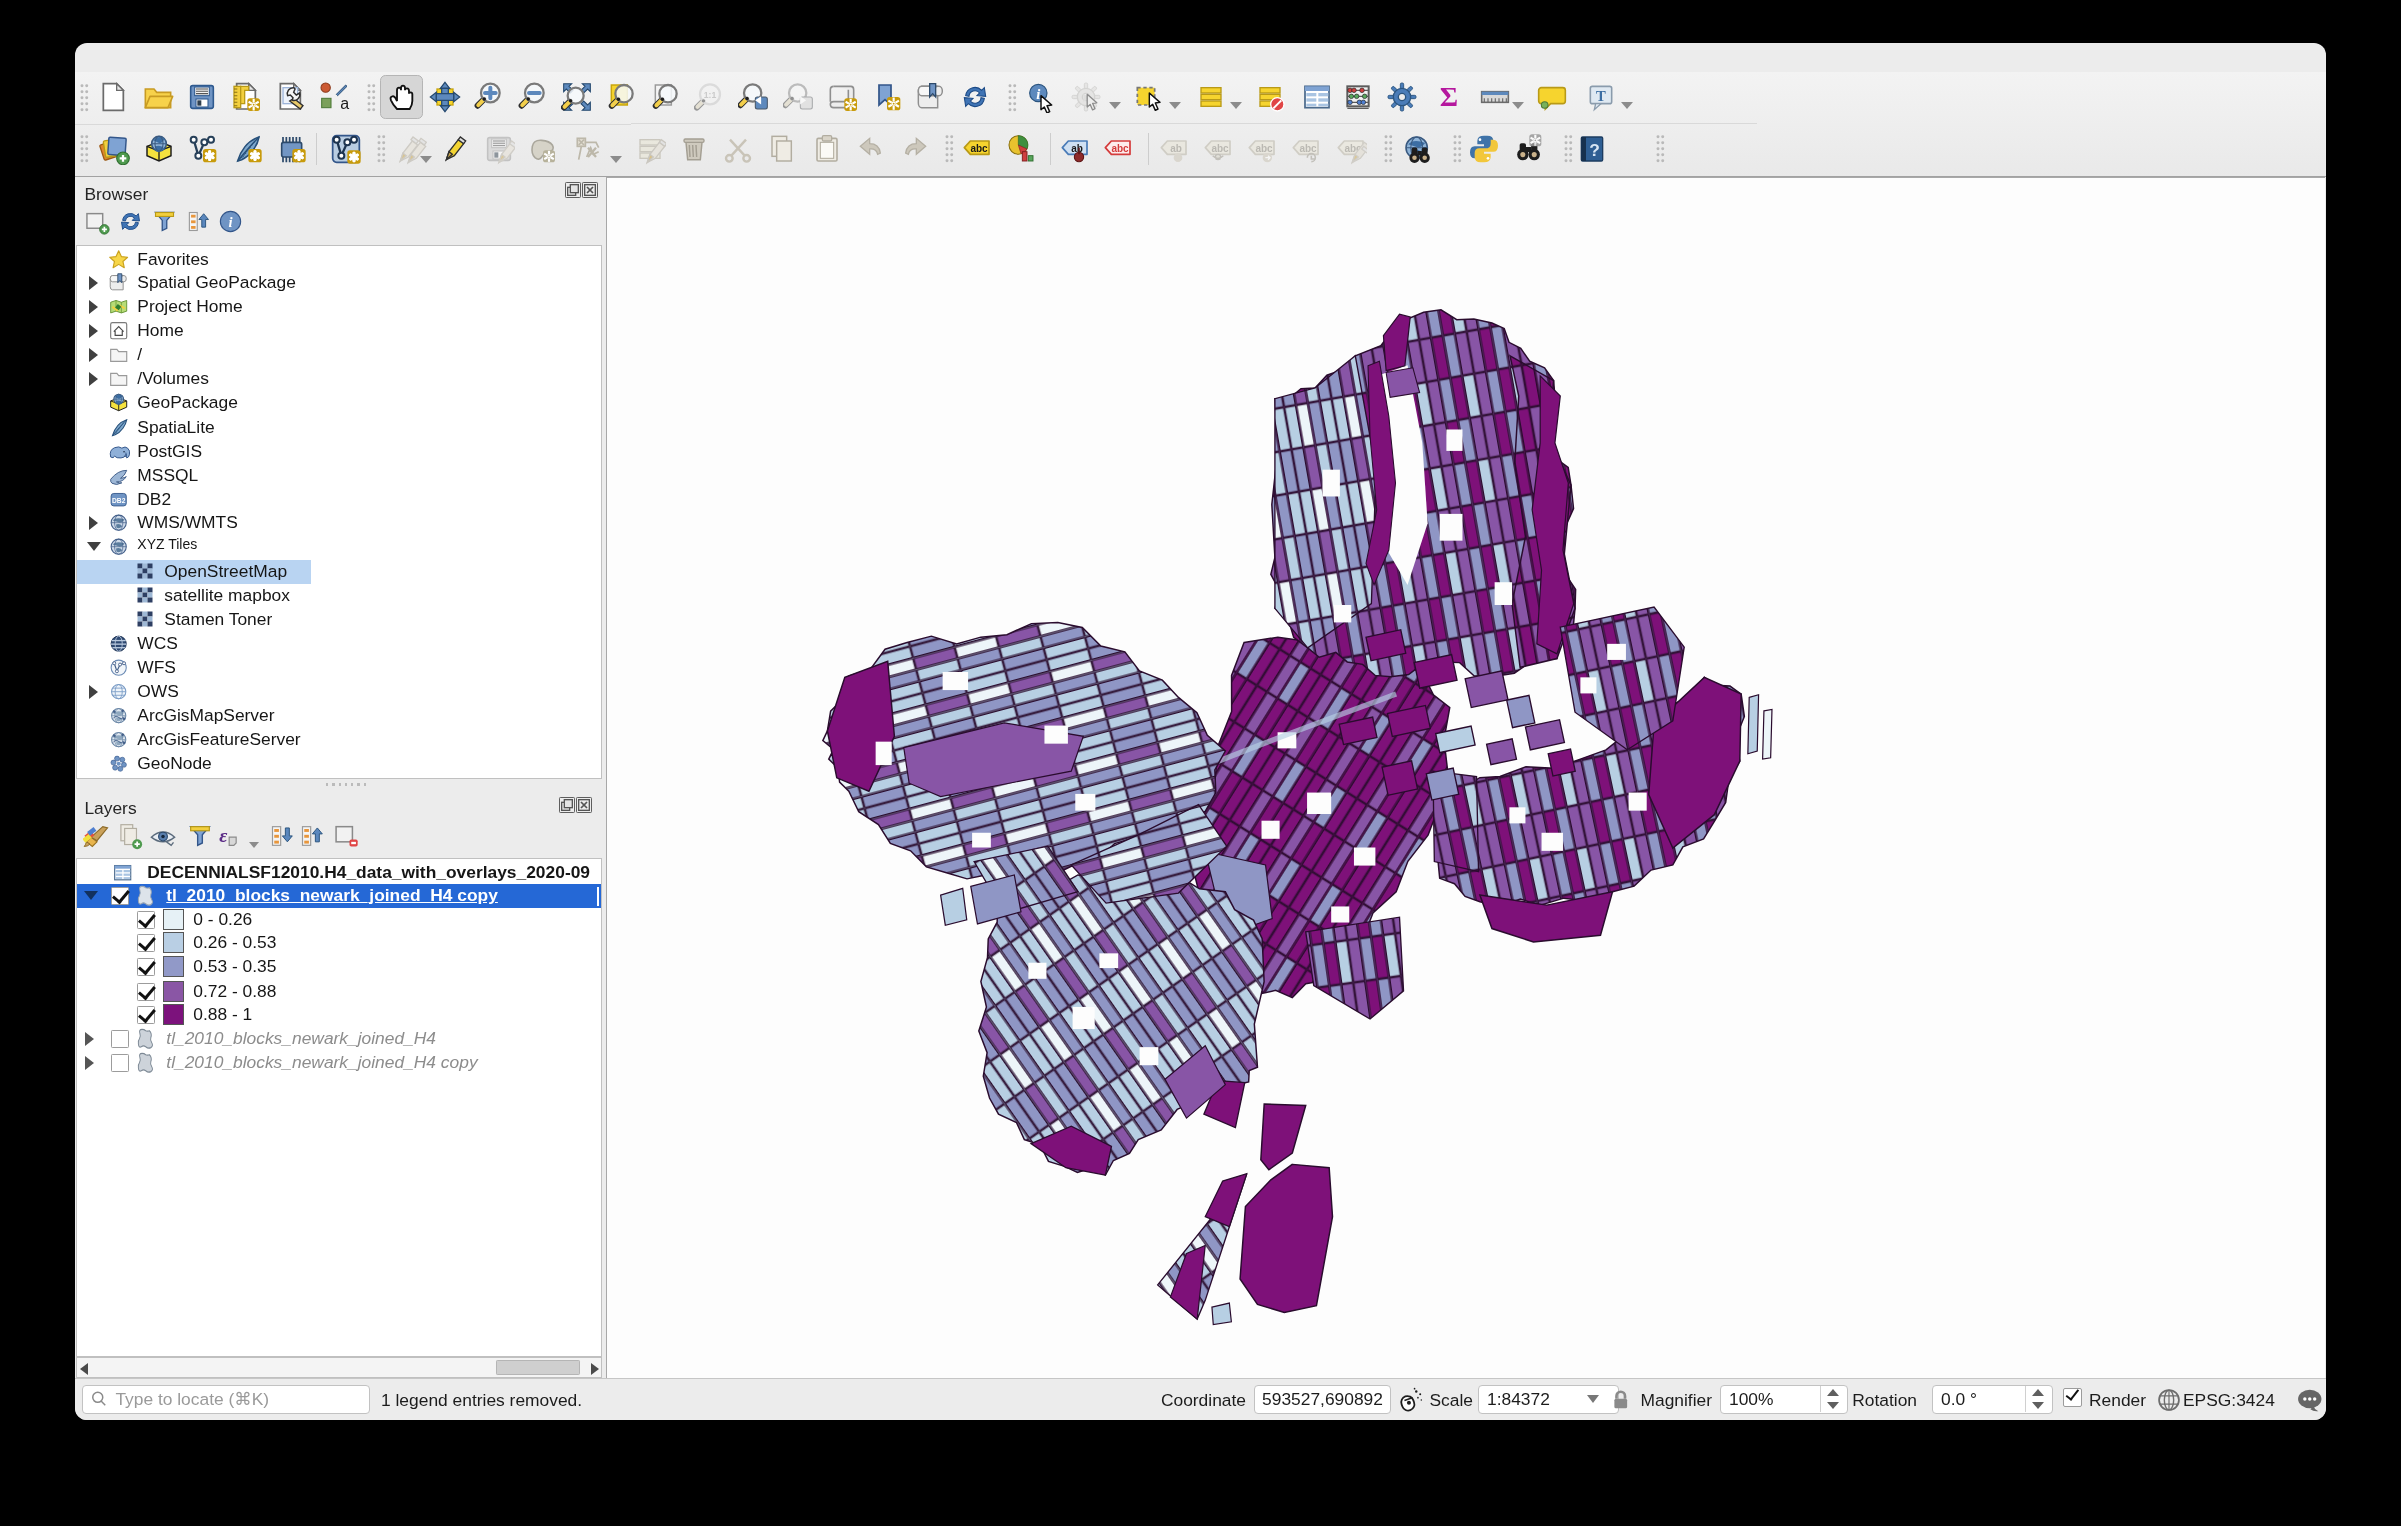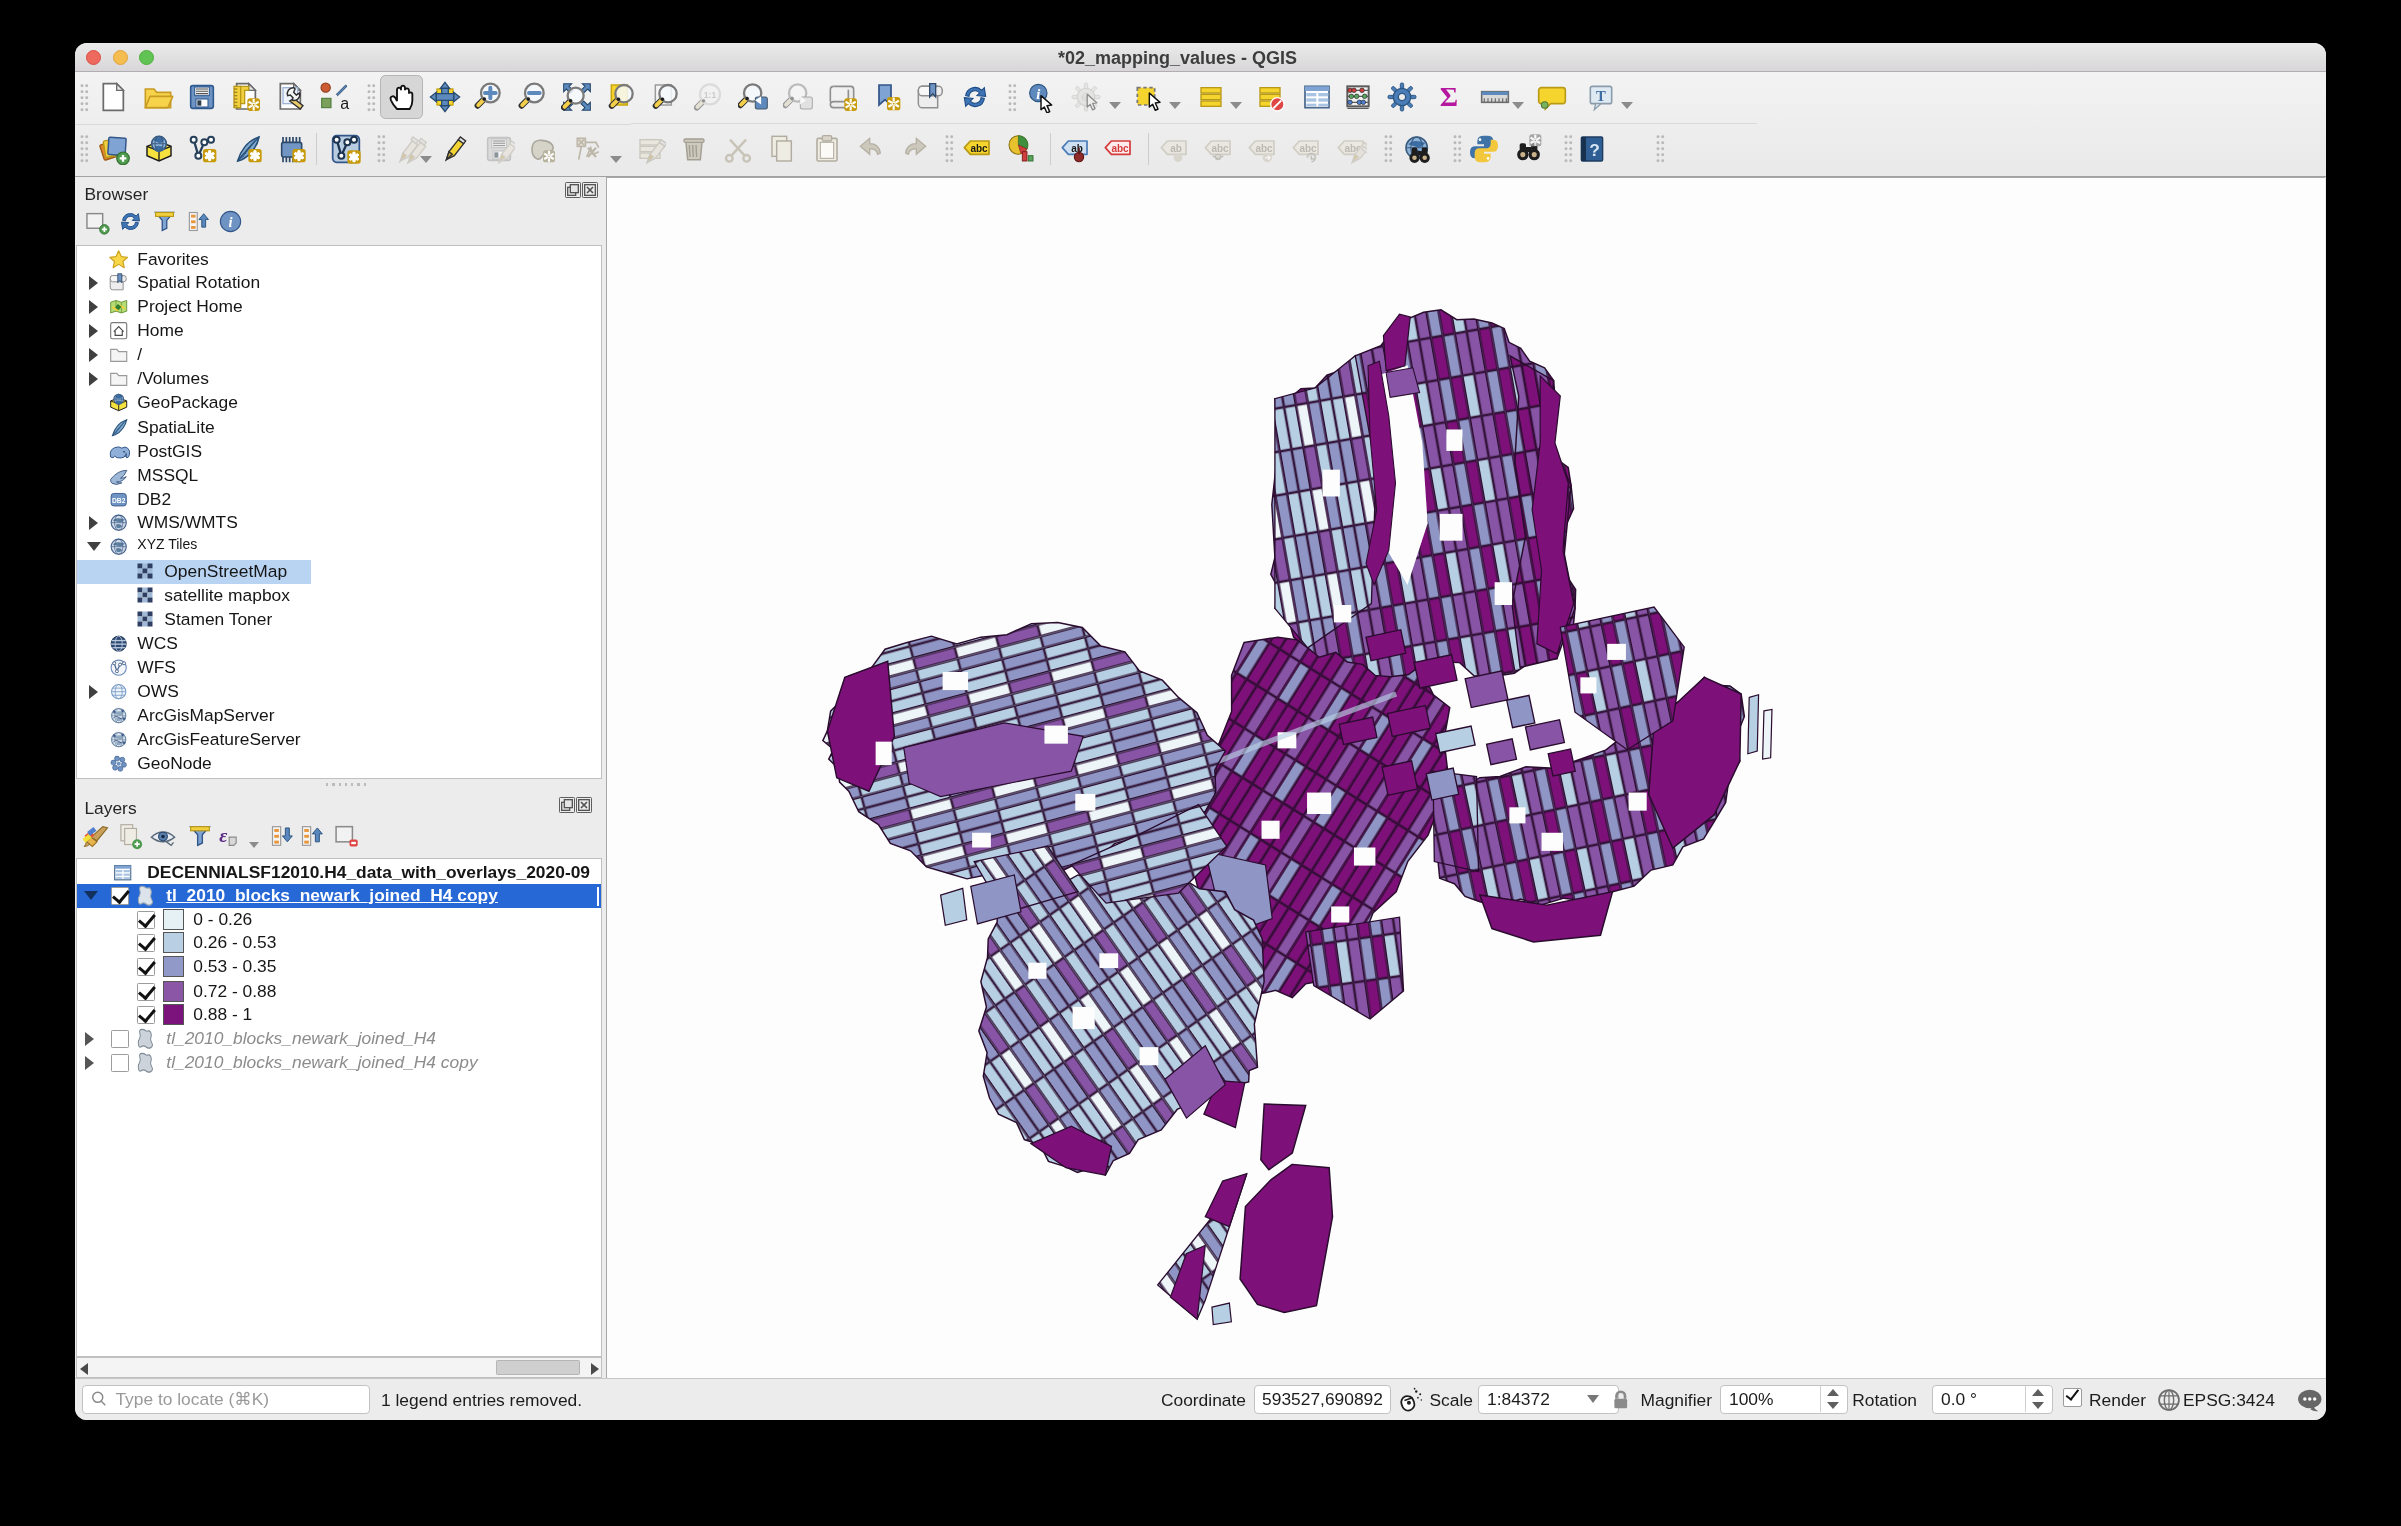--- a/index.html
+++ b/index.html
@@ -27,26 +27,20 @@
 .ti{position:absolute;width:21.4px;height:21.4px;top:1.3px}
 .ti svg{width:100%;height:100%}
 .cb{position:absolute;width:18px;height:18px;background:#fff;border:1.3px solid #9c9c9c;border-radius:1.3px}
 .cb.c:after{content:"";position:absolute;left:3.4px;top:-0.7px;width:7.4px;height:12.7px;border:solid #111;border-width:0 3.4px 3.4px 0;transform:rotate(40deg)}
 .sw{position:absolute;width:21px;height:21px;border:0.7px solid #555}
 #statusbar{position:absolute;left:0;top:1335px;width:100%;height:42px;background:#ececec;border-top:1.3px solid #c6c6c6;font-size:17.4px;color:#1c1c1c}
 .sbx{position:absolute;background:#fff;border:1.3px solid #c2c2c2;border-radius:4px;height:29px;top:6px}
 .slb{position:absolute;top:10.7px}
 </style></head><body>
 <div id="win">
-    <div id="titlebar">
-      <div class="tl" style="left:10.7px;background:#ee6a5e;border:0.7px solid #da4f43"></div>
-      <div class="tl" style="left:38px;background:#f5bd4f;border:0.7px solid #dfa23b"></div>
-      <div class="tl" style="left:64px;background:#61c354;border:0.7px solid #4eae3d"></div>
-      <div id="title" style="padding-right:46px">*02_mapping_values - QGIS</div>
-    </div>
     <div id="toolbars">
       <div class="tbline" style="left:0;top:52px;width:556px"></div>
       <div class="tbline" style="left:556px;top:51px;width:1126px"></div>
       <div style="position:absolute;left:305px;top:3.4px;width:43px;height:44px;background:#d6d6d6;border:1.3px solid #b5b5b5;border-radius:5.4px"></div>
       <div class="handle" style="left:5.4px;top:10.7px"><svg viewBox="0 0 14 44" width="9.4" height="29.5">
           <circle cx="3" cy="4" r="2.2" fill="#b9b9b9"></circle>
           <circle cx="10" cy="4" r="2.2" fill="#b9b9b9"></circle>
           <circle cx="3" cy="13" r="2.2" fill="#b9b9b9"></circle>
           <circle cx="10" cy="13" r="2.2" fill="#b9b9b9"></circle>
           <circle cx="3" cy="22" r="2.2" fill="#b9b9b9"></circle>
@@ -902,21 +896,21 @@
           </svg></div>
         <span style="position:absolute;left:60px;top:1.3px;font-size:17.4px;">Favorites</span>
       </div>
       <div class="trow" style="top:25px;height:24px">
         <div class="arr r" style="left:12px;top:4.7px"></div>
         <div class="ti" style="left:31px;width:21.4px;height:21.4px"><svg viewBox="0 0 48 48" width="21.4" height="21.4">
             <path d="M10,8 h26 a5,7 0 0 1 0,14 h-2 v18 h-24 a5,7 0 0 1 -5,-7 v-18 a5,7 0 0 1 5,-7 z" fill="#ededed" stroke="#8f8f8f" stroke-width="2.2"></path>
             <path d="M10,8 a5,7 0 0 0 -5,7 a5,7 0 0 0 5,7 h24 a5,7 0 0 1 -5,-7 a5,7 0 0 1 5,-7 z" fill="#f7f7f7" stroke="#8f8f8f" stroke-width="2.2"></path>
             <path d="M22,4 h9 v20 l-4.5,-5 l-4.5,5 z" fill="#6f94c4" stroke="#2d4a6b" stroke-width="2"></path>
           </svg></div>
-        <span style="position:absolute;left:60px;top:1.3px;font-size:17.4px;">Spatial Rotation</span>
+        <span style="position:absolute;left:60px;top:1.3px;font-size:17.4px;">Spatial GeoPackage</span>
       </div>
       <div class="trow" style="top:49px;height:24px">
         <div class="arr r" style="left:12px;top:4.7px"></div>
         <div class="ti" style="left:31px;width:21.4px;height:21.4px"><svg viewBox="0 0 48 48" width="21.4" height="21.4">
             <path d="M6,14 l12,-4 12,4 12,-4 v24 l-12,4 -12,-4 -12,4 z" fill="#b6dc76 " stroke="#5f8f2f" stroke-width="2"></path>
             <path d="M18,10 v24 M30,14 v24" stroke="#5f8f2f" stroke-width="1.6"></path>
             <path d="M10,24 l10,8 8,-10 10,6" stroke="#f2cf3e" stroke-width="4" fill="none"></path>
             <path d="M22,18 l8,6 -6,8 -8,-6 z" fill="#2f7e2f"></path>
           </svg></div>
         <span style="position:absolute;left:60px;top:1.3px;font-size:17.4px;">Project Home</span>

